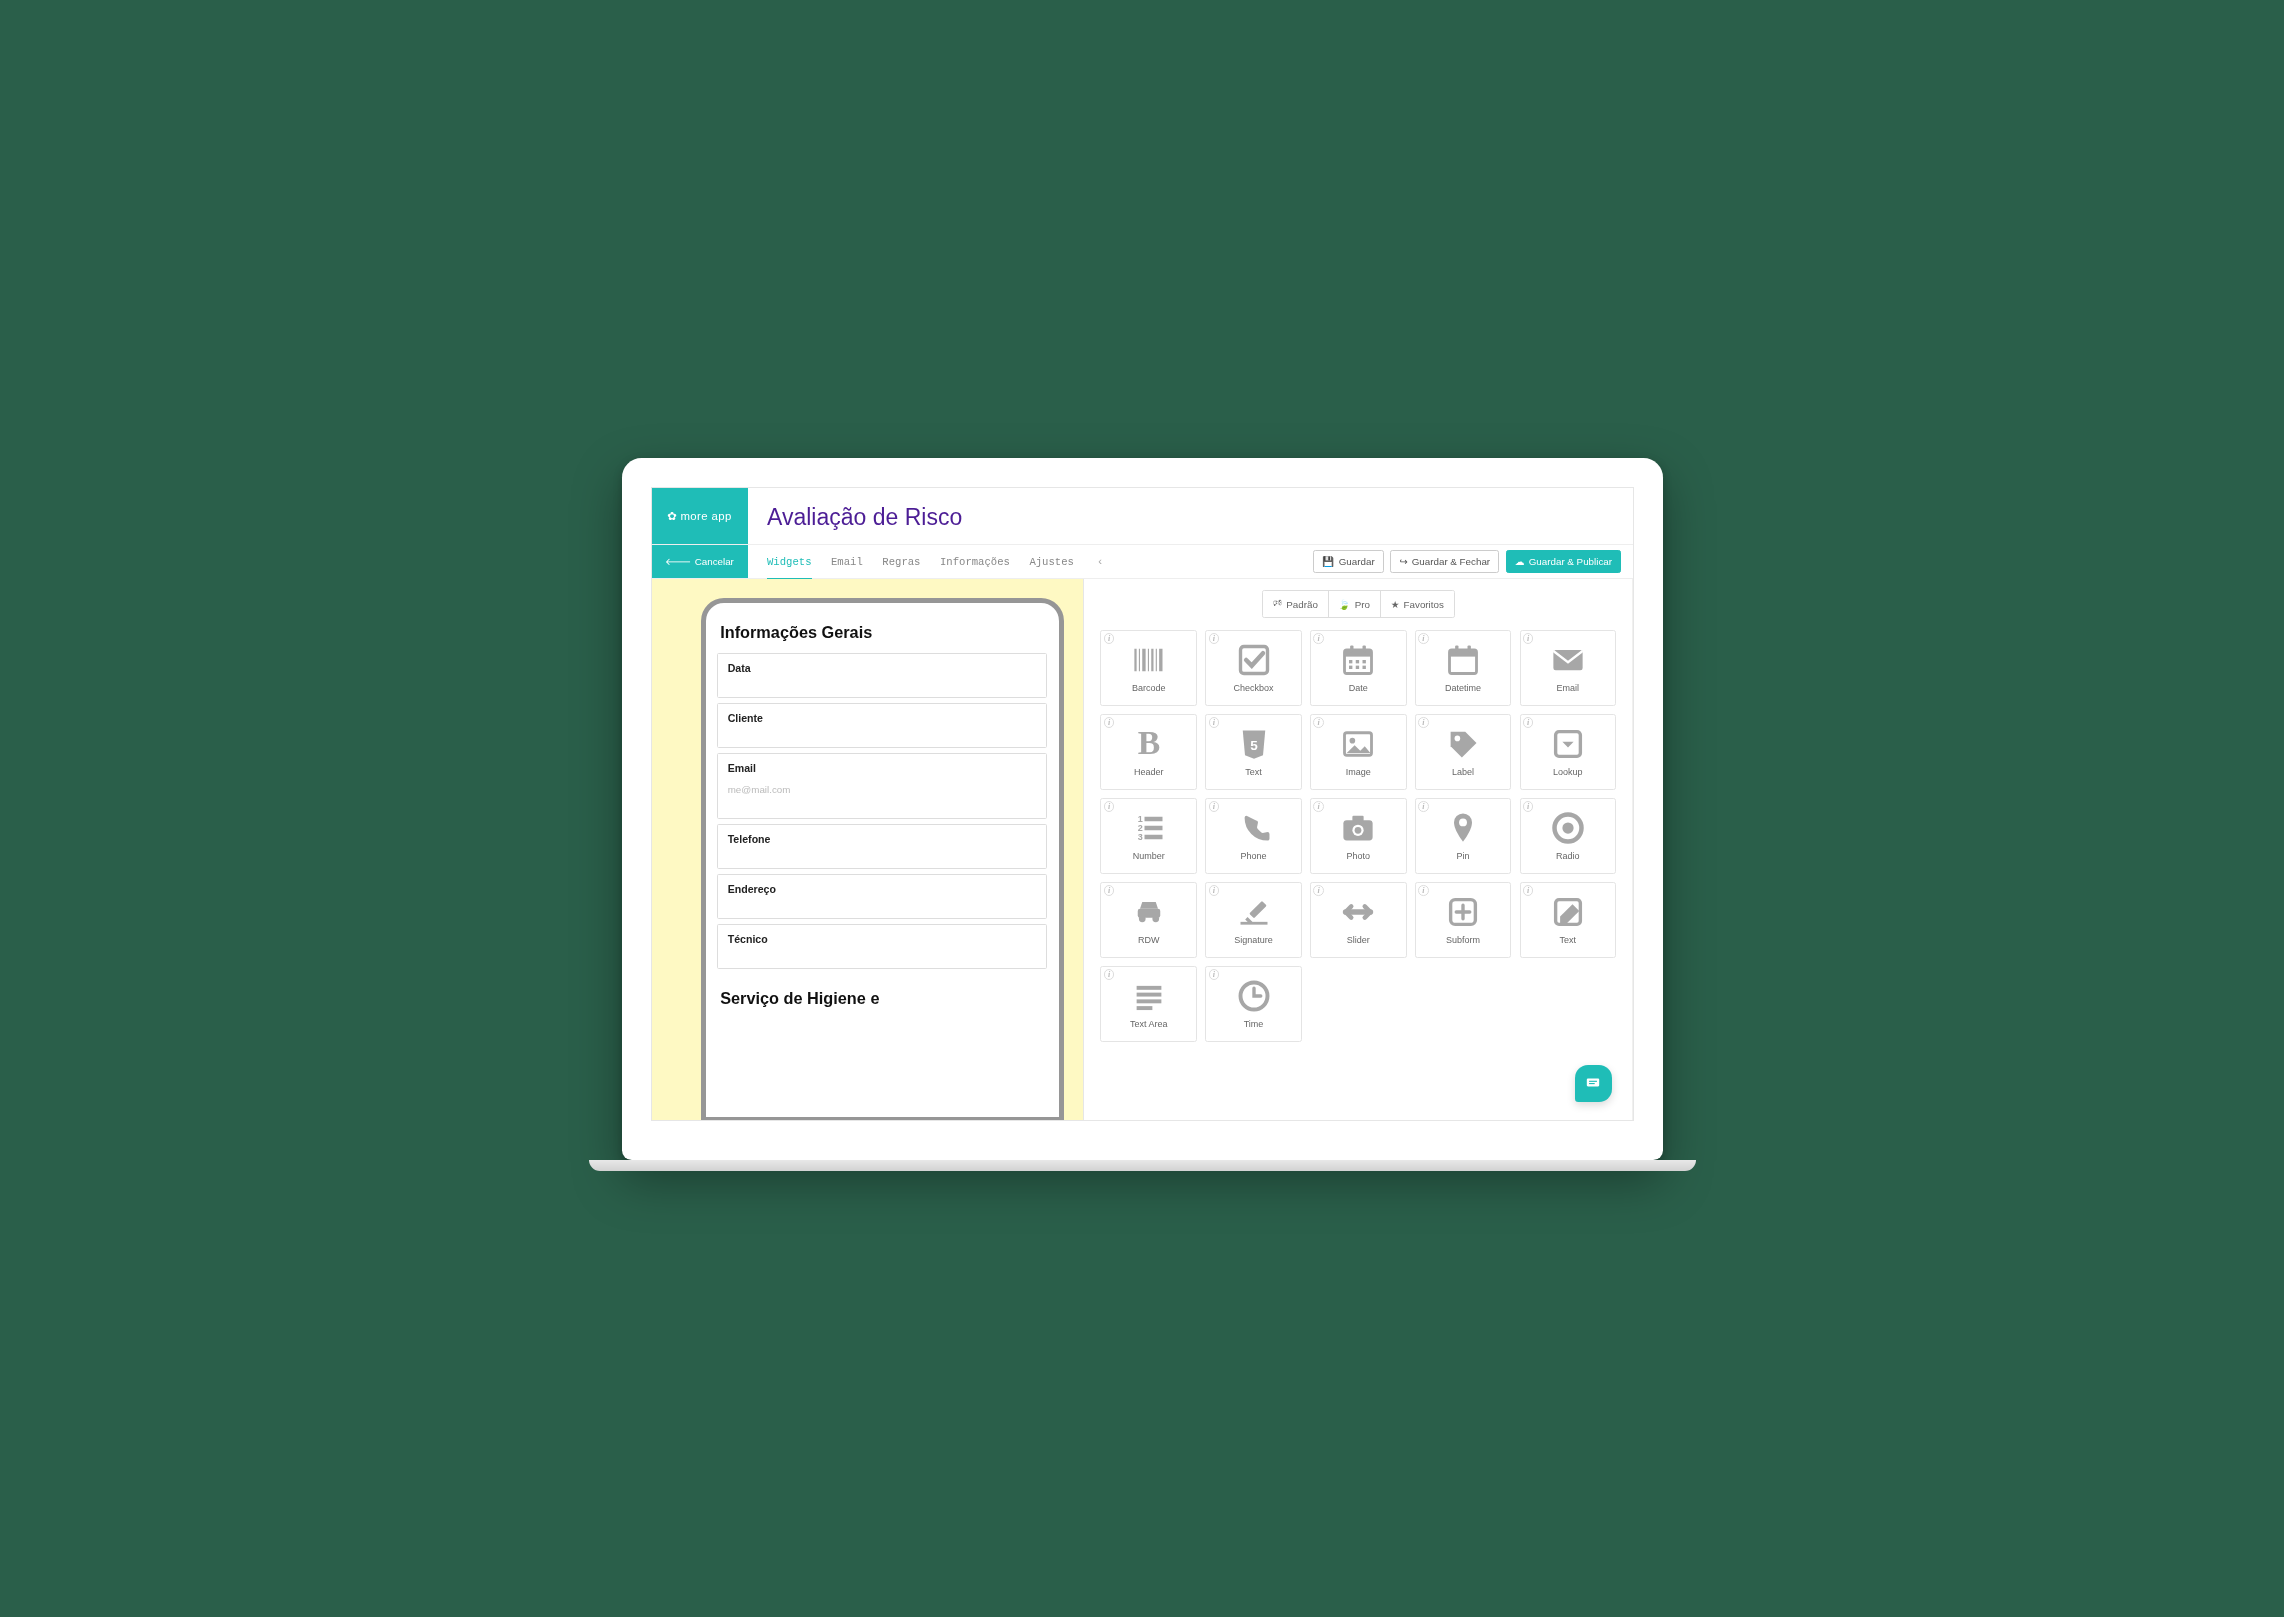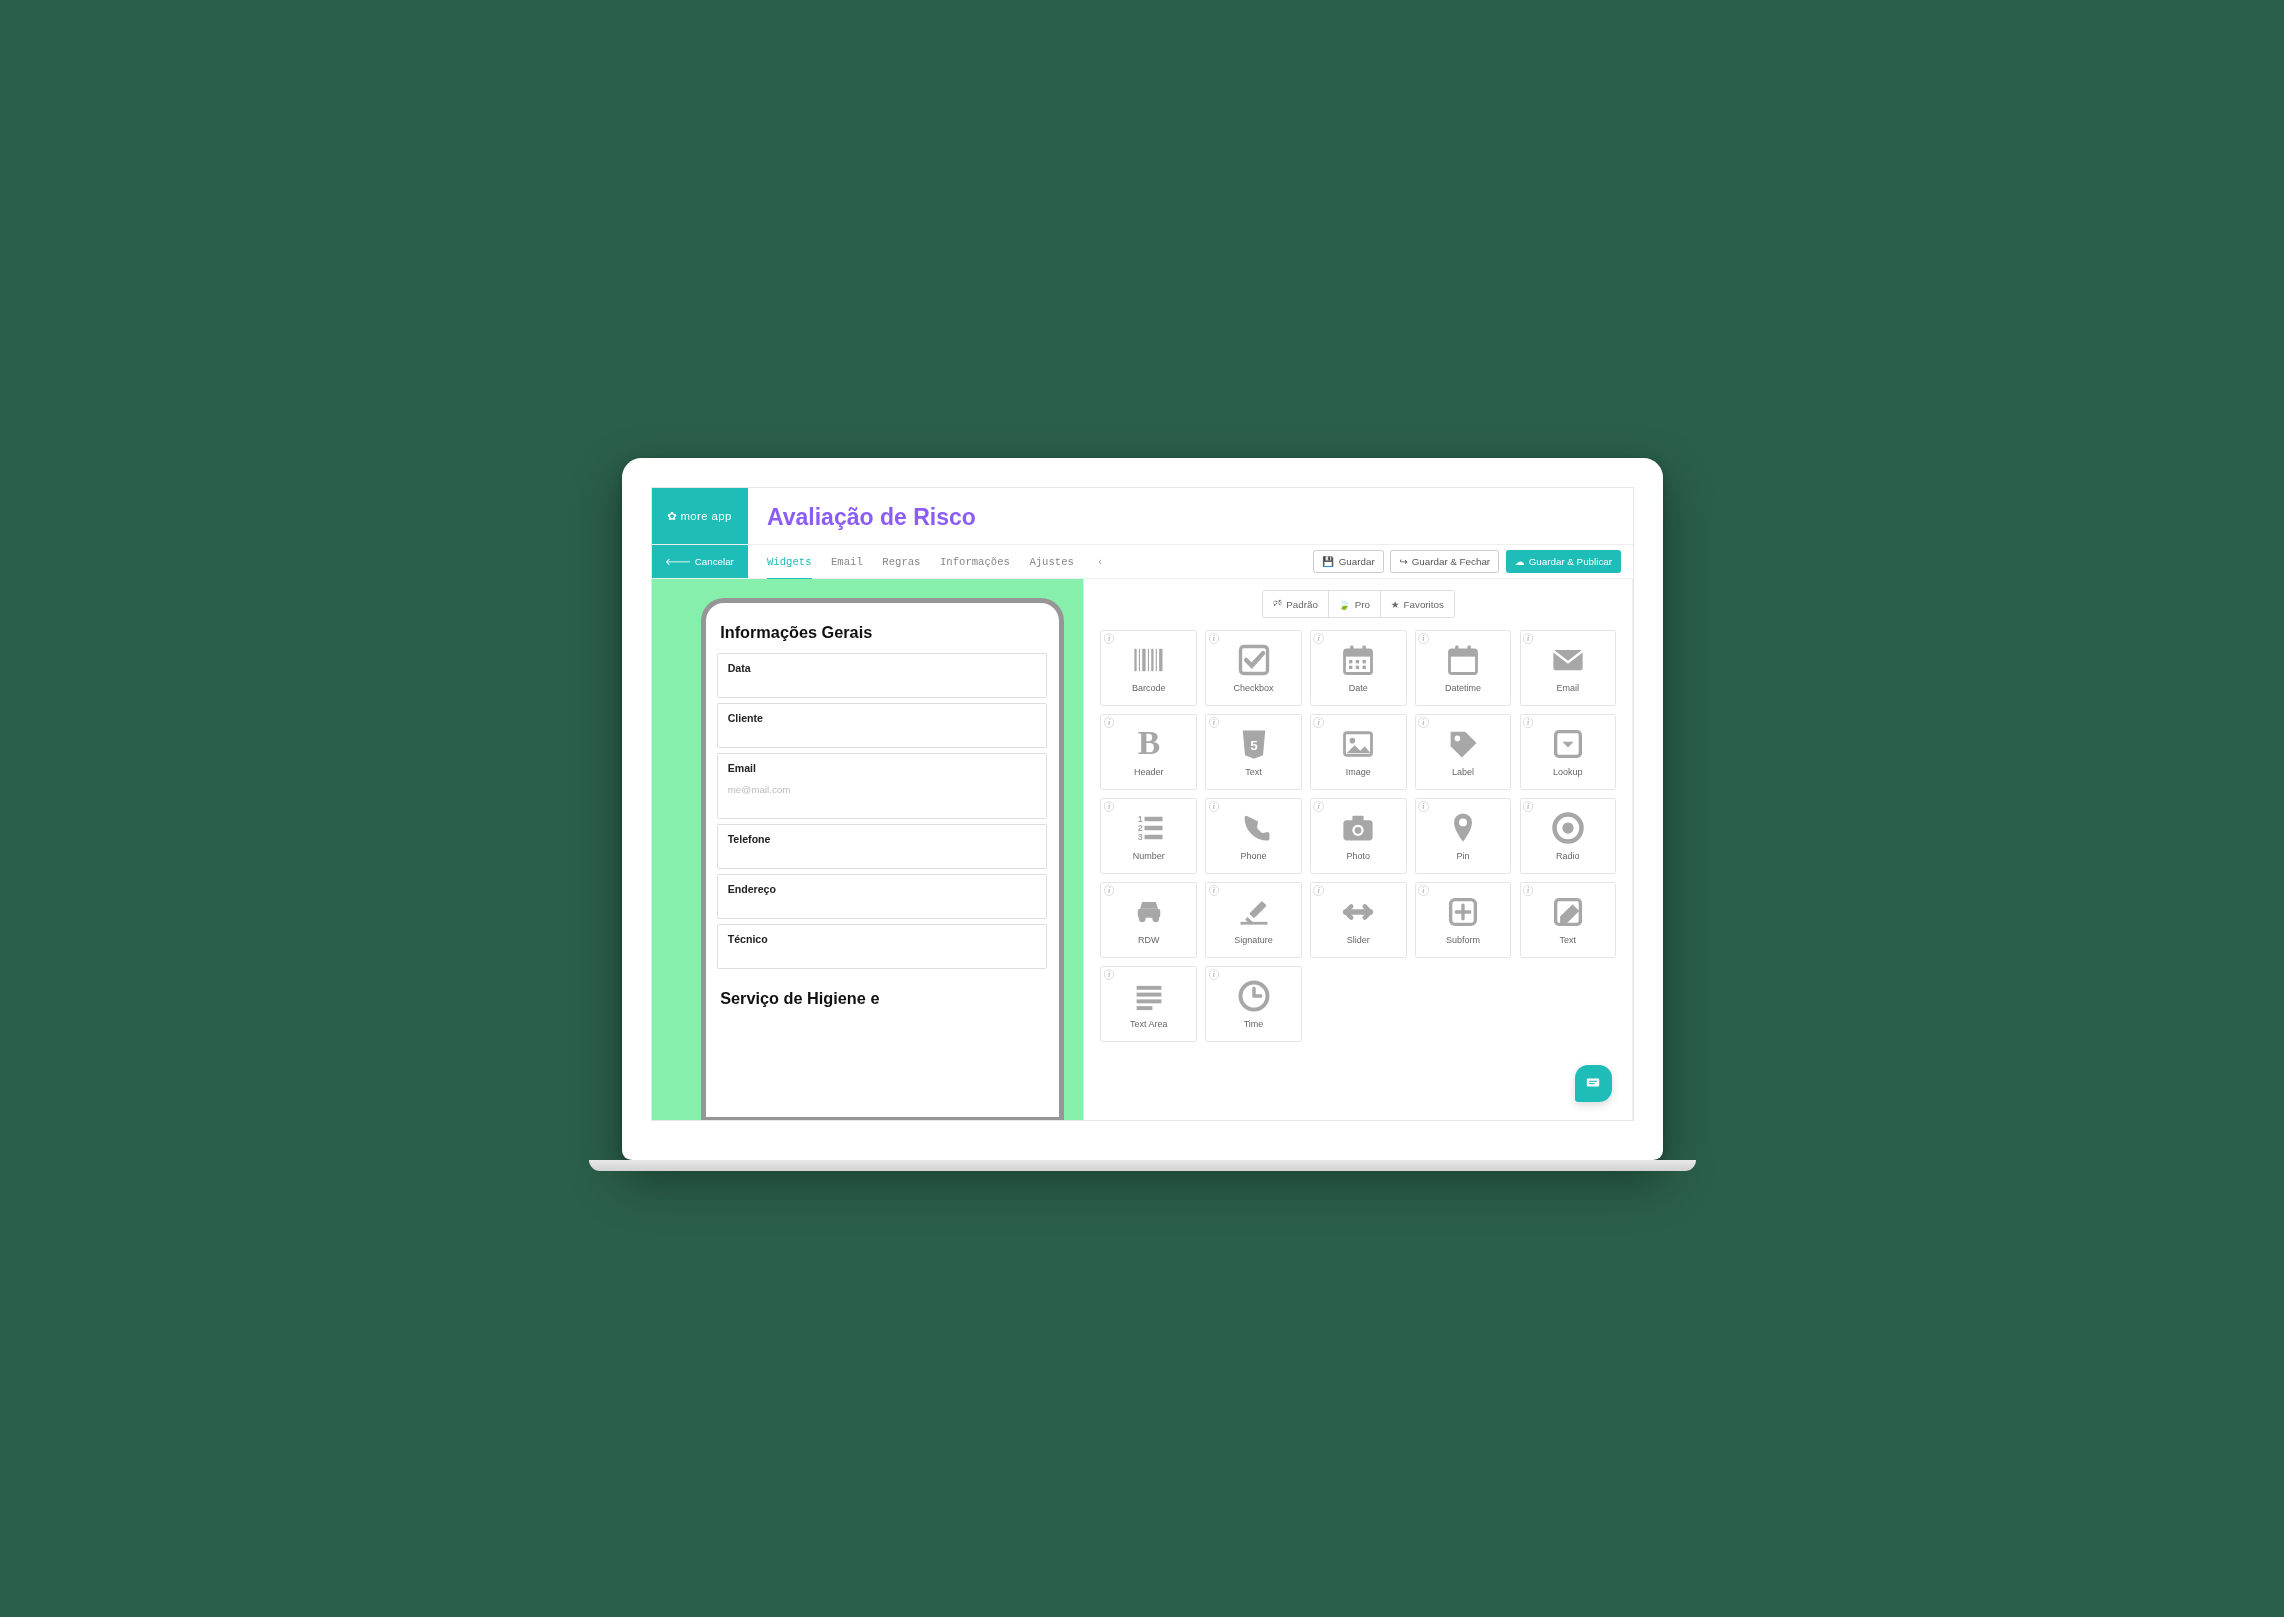--- a/index.html
+++ b/index.html
@@ -44,21 +44,21 @@
     display: flex;
     align-items: center;
     justify-content: center;
     font-size: 11.4px;
     letter-spacing: 0.4px;
     gap: 3.3px;
     padding: 14.6px 6.5px;
   }
   .brand-icon { font-size: 11.4px; }
   .title-area { flex: 1; padding: 16.3px 19.5px 13px; }
-  .page-title { font-size: 23px; font-weight: 700; color: #8b5cf6; }
+  .page-title { font-size: 23px; font-weight: 400; color: #4c1d95; }
   
   .subbar { display: flex; align-items: stretch; border-bottom: 1.6px solid #eee; }
   .cancel-cell {
     width: 96px;
     background: #1fbdb7;
     color: #fff;
     display: flex;
     align-items: center;
     justify-content: center;
     font-size: 9.8px;
@@ -100,21 +100,21 @@
   .btn .ico { font-size: 9.8px; }
   
   .content {
     display: flex;
     height: calc(100% - 89px);
     background: #f0f0ef;
   }
   .left-col {
     width: 44%;
     padding: 19.5px 19.5px 0 49px;
-    background: #86efac;
+    background: #fef9c3;
   }
   .phone-frame {
     border: 5.7px solid #969696;
     border-radius: 23px 23px 0 0;
     background: #fff;
     height: 100%;
     overflow: hidden;
     padding: 11.4px 11.4px 0;
   }
   .form-section-title { font-size: 16.3px; font-weight: 700; color: #111; margin: 8.1px 3.3px 11.4px; }

